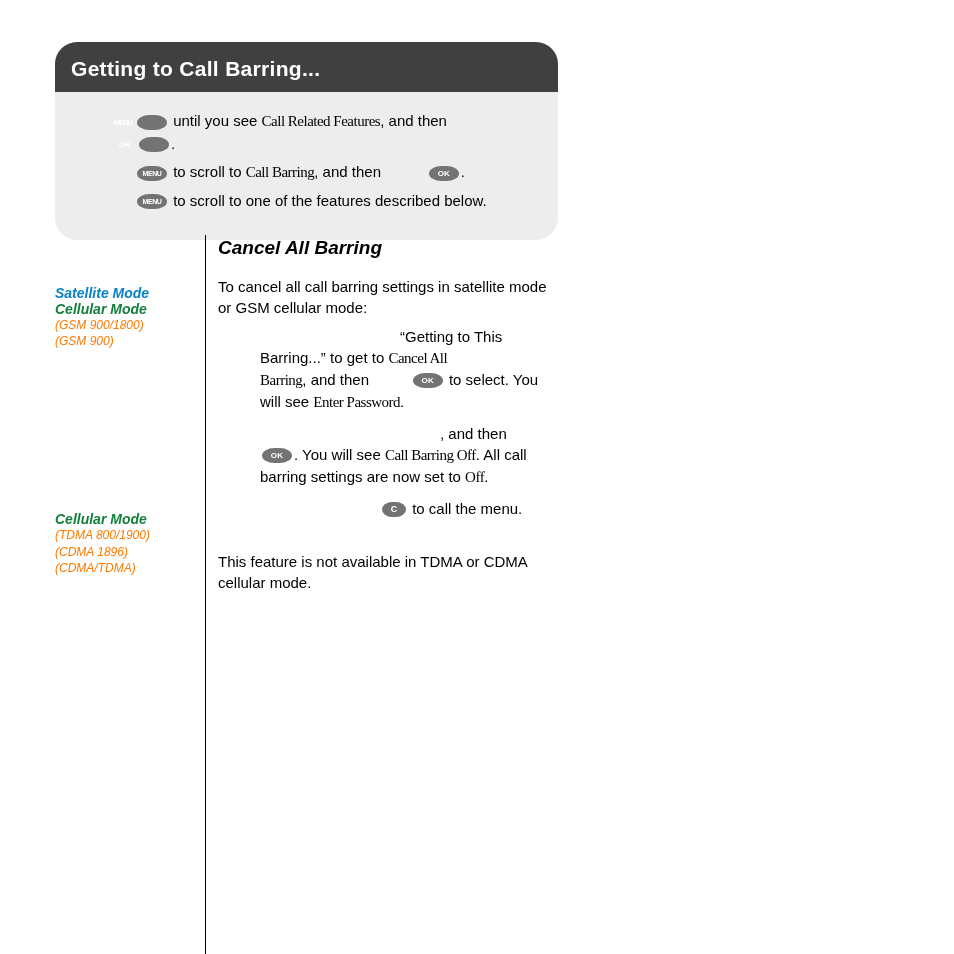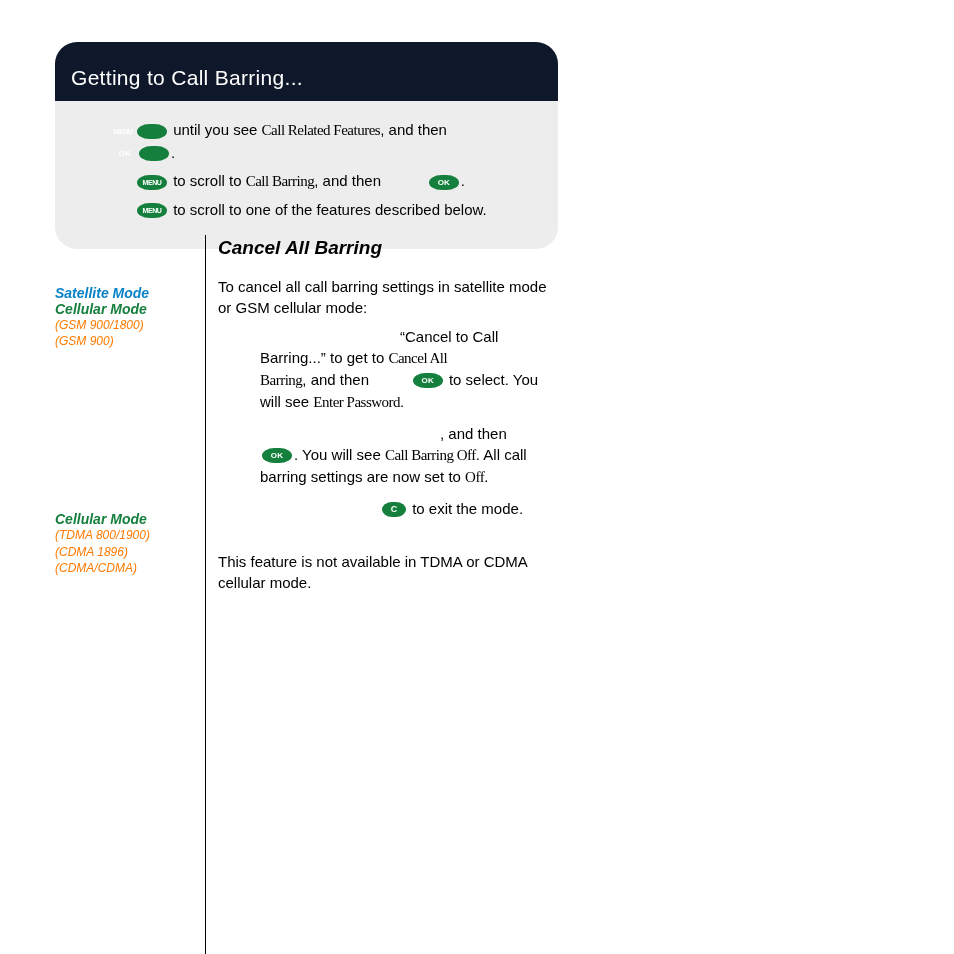--- a/index.html
+++ b/index.html
@@ -6,35 +6,35 @@
   .page{
     width:954px;height:954px;position:relative;
     font-family:Arial,Helvetica,sans-serif;
     color:#000;
   }
   
   .qm-outer{
     position:absolute;left:55px;top:42px;width:503px;
   }
   .qm-title{
-    background:#0f172a;color:#fff;font-weight:400;
-    font-size:21px;padding:24px 16px 11px 16px;
+    background:#404040;color:#fff;font-weight:700;
+    font-size:21px;padding:15px 16px 11px 16px;
     border-top-left-radius:22px;border-top-right-radius:22px;
     letter-spacing:0.3px;
   }
   .qm-body{
     background:#ededed;
     padding:12px 24px 22px 24px;
     border-bottom-left-radius:22px;border-bottom-right-radius:22px;
     font-size:15px;line-height:1.5;
   }
   .qm-line{margin:6px 0;}
   .btn-menu,.btn-ok,.btn-c{
     display:inline-block;vertical-align:middle;
-    background:#15803d;color:#fff;font-weight:bold;
+    background:#737373;color:#fff;font-weight:bold;
     border-radius:50%/60%;
     padding:0 4px;height:15px;line-height:15px;
     font-size:8px;text-align:center;
     margin:0 2px;
   }
   .btn-menu{width:22px;font-size:7px;letter-spacing:-0.4px;}
   .btn-ok{width:22px;font-size:8px;letter-spacing:0.2px;}
   .btn-c{width:16px;font-size:9px;}
   .mono{font-family:Liberation Serif, serif;letter-spacing:-0.5px;}
   
@@ -92,39 +92,39 @@
       <div>
         <div class="sat">Satellite Mode</div>
         <div class="cell">Cellular Mode</div>
         <div class="tech">(GSM 900/1800)</div>
         <div class="tech">(GSM 900)</div>
       </div>
       <div class="leftblock2">
         <div class="cell">Cellular Mode</div>
         <div class="tech">(TDMA 800/1900)</div>
         <div class="tech">(CDMA 1896)</div>
-        <div class="tech">(CDMA/CDMA)</div>
+        <div class="tech">(CDMA/TDMA)</div>
       </div>
     </div>
 
     <div class="rightcol body-right">
       <div class="section-title">Cancel All Barring</div>
       <p class="para">To cancel all call barring settings in satellite mode or GSM cellular mode:</p>
 
       <div class="step-indent">
-        <span style="display:inline-block;width:140px;"></span><span>“Cancel to Call</span>
+        <span style="display:inline-block;width:140px;"></span><span>“Getting to This</span>
         <span>Barring...” to get to </span><span class="mono">Cancel All Barring</span><span style="white-space:pre;">, and then          </span><span class="btn-ok">OK</span><span> to select. You will see </span><span class="mono">Enter Password</span><span>.</span>
       </div>
 
       <div class="step-indent">
         <span style="display:inline-block;width:180px;"></span><span style="white-space:pre;">, and then          </span>
         <span class="btn-ok">OK</span><span>. You will see </span><span class="mono">Call Barring Off</span><span>. All call barring settings are now set to </span><span class="mono">Off</span><span>.</span>
       </div>
 
       <div class="step-indent">
-        <span style="display:inline-block;width:120px;"></span><span class="btn-c">C</span><span> to exit the mode.</span>
+        <span style="display:inline-block;width:120px;"></span><span class="btn-c">C</span><span> to call the menu.</span>
       </div>
 
       <p class="para" style="margin-top:32px;">This feature is not available in TDMA or CDMA cellular mode.</p>
     </div>
   </div>
 
 </div>
 
 </body></html>

